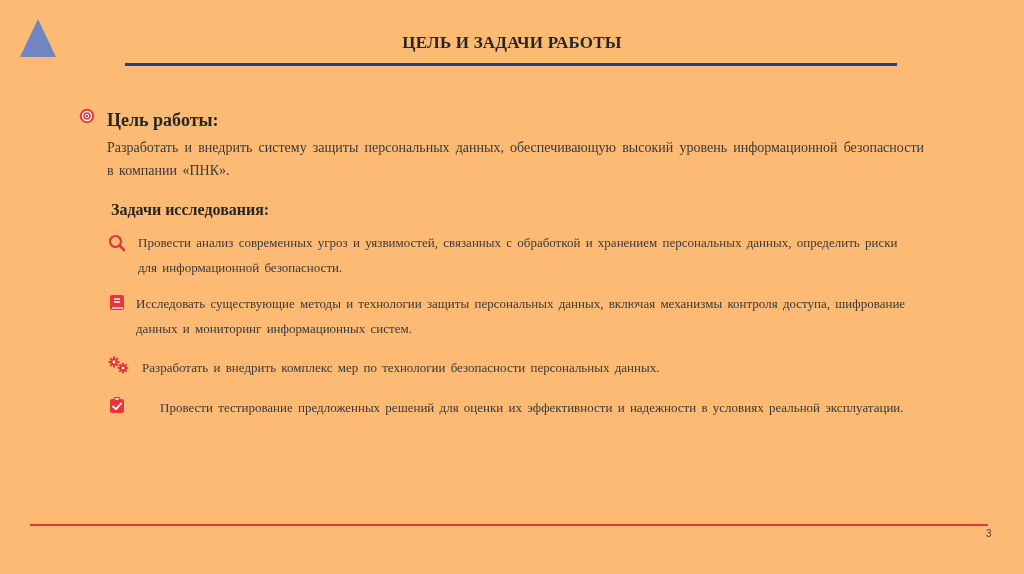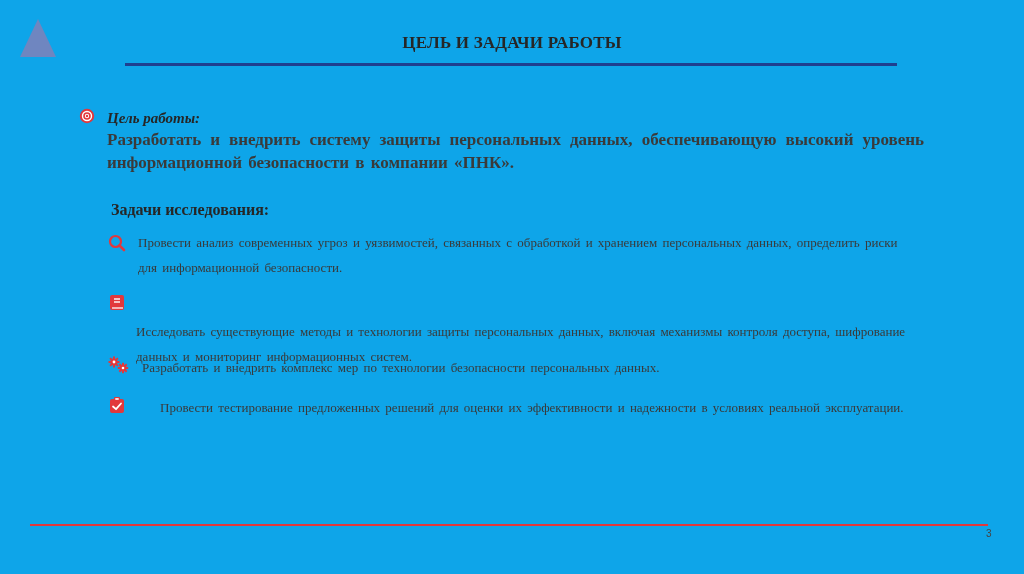--- a/index.html
+++ b/index.html
@@ -13,21 +13,21 @@
       position: relative;
       overflow: hidden;
       font-family: "Liberation Serif", "DejaVu Serif", serif;
       color: #333333;
     }
     .slide {
       position: absolute;
       left: 0; top: 0;
       width: 1024px;
       height: 574px;
-      background: #0ea5e9;
+      background: #fdba74;
     }
     .logo-triangle {
       position: absolute;
       left: 20px;
       top: 19px;
       width: 0;
       height: 0;
       border-left: 18px solid transparent;
       border-right: 18px solid transparent;
       border-bottom: 38px solid #6f86c0;
@@ -57,35 +57,33 @@
       left: 79px;
       top: 108px;
       width: 16px;
       height: 16px;
     }
     .goal-heading {
       position: absolute;
       left: 107px;
       top: 110px;
       font-weight: bold;
-      font-size: 15px;
+      font-size: 18px;
       color: #262626;
-      font-style: italic;
     }
     .goal-text {
       position: absolute;
       left: 107px;
-      top: 128px;
+      top: 136px;
       width: 817px;
-      font-size: 17px;
+      font-size: 14px;
       line-height: 23px;
       text-align: justify;
       word-spacing: 2px;
       color: #3a3a3a;
-      font-weight: bold;
     }
     .tasks-heading {
       position: absolute;
       left: 111px;
       top: 201px;
       font-weight: bold;
       font-size: 16px;
       color: #262626;
     }
     .task {
@@ -153,21 +151,21 @@
       <div class="task-text" style="left:138px;top:230px;width:780px;">Провести анализ современных угроз и уязвимостей, связанных с обработкой и хранением персональных данных, определить риски для информационной безопасности.</div>
     </div>
 
     <div class="task" style="left:0;top:0;">
       <svg class="task-icon" viewBox="0 0 18 18" style="left:108px;top:294px;">
         <rect x="2" y="1" width="14" height="15" rx="2" fill="#e2383c"></rect>
         <rect x="4" y="13" width="11" height="2" fill="#f5b5b6"></rect>
         <line x1="6" y1="5" x2="12" y2="5" stroke="#ffffff" stroke-width="1.4"></line>
         <line x1="6" y1="8" x2="12" y2="8" stroke="#ffffff" stroke-width="1.4"></line>
       </svg>
-      <div class="task-text" style="left:136px;top:291px;width:770px;margin-top:28px;">Исследовать существующие методы и технологии защиты персональных данных, включая механизмы контроля доступа, шифрование данных и мониторинг информационных систем.</div>
+      <div class="task-text" style="left:136px;top:291px;width:770px;">Исследовать существующие методы и технологии защиты персональных данных, включая механизмы контроля доступа, шифрование данных и мониторинг информационных систем.</div>
     </div>
 
     <div class="task" style="left:0;top:0;">
       <svg class="task-icon" viewBox="0 0 22 18" style="left:108px;top:356px;width:22px;height:18px;">
         <g fill="#e2383c">
           <circle cx="6" cy="6" r="3.6"></circle>
           <rect x="5" y="0.5" width="2" height="11"></rect>
           <rect x="0.5" y="5" width="11" height="2"></rect>
           <rect x="5" y="0.5" width="2" height="11" transform="rotate(45 6 6)"></rect>
           <rect x="5" y="0.5" width="2" height="11" transform="rotate(-45 6 6)"></rect>

